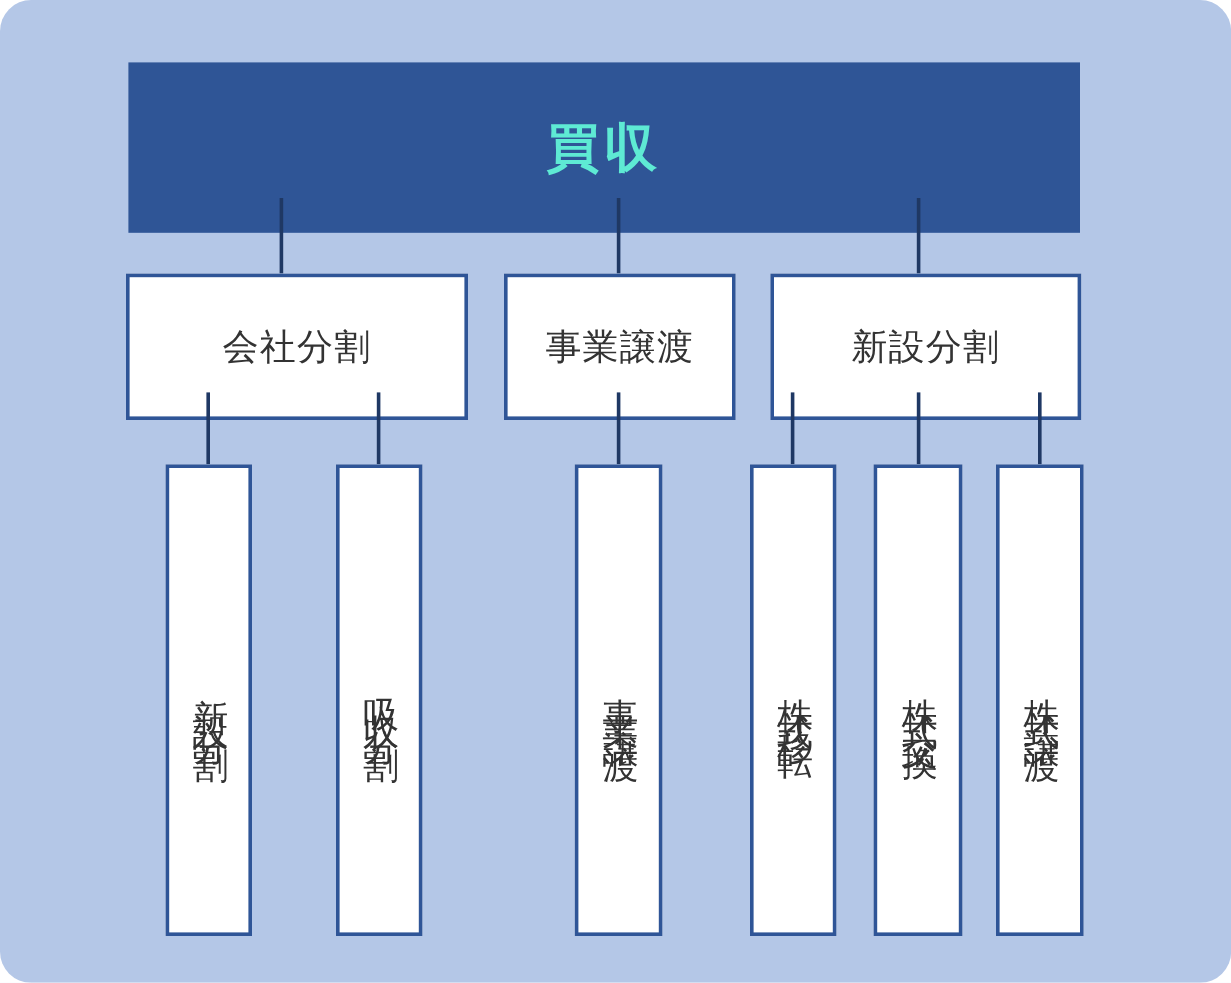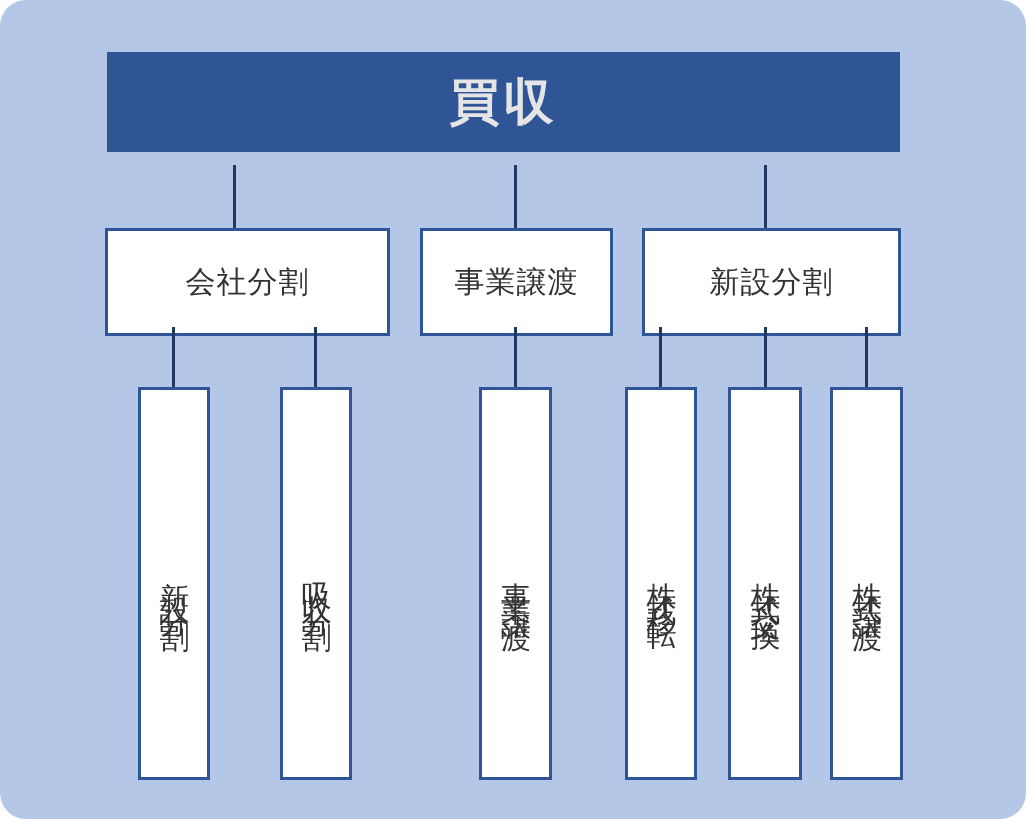--- a/index.html
+++ b/index.html
@@ -14,27 +14,27 @@
     height: 819px;
     background: #b4c7e7;
     border-radius: 26px;
     overflow: hidden;
   }
   .banner {
     position: absolute;
     left: 107px;
     top: 52px;
     width: 793px;
-    height: 100px;
+    height: 142px;
     background: #2f5596;
     display: flex;
     align-items: center;
     justify-content: center;
-    color: #e5e5e5;
-    font-size: 50px;
+    color: #5eead4;
+    font-size: 44px;
     font-weight: bold;
     letter-spacing: 4px;
   }
   .connector {
     position: absolute;
     width: 3px;
     background: #1f3864;
   }
   .c-top { top: 165px; height: 63px; }
   .c-mid { top: 327px; height: 60px; }
@@ -51,21 +51,21 @@
     position: absolute;
     background: #ffffff;
     border: 3px solid #2f5597;
     box-sizing: border-box;
     display: flex;
     align-items: center;
     justify-content: center;
     color: #333333;
     font-size: 30px;
   }
-  .lvl2 { top: 228px; height: 108px; letter-spacing: 1px; }
+  .lvl2 { top: 228px; height: 122px; letter-spacing: 1px; }
   .b1 { left: 105px; width: 285px; }
   .b2 { left: 420px; width: 193px; }
   .b3 { left: 642px; width: 259px; }
   .lvl3 {
     top: 387px;
     height: 393px;
     writing-mode: vertical-rl;
     text-orientation: upright;
     letter-spacing: 13px;
   }

